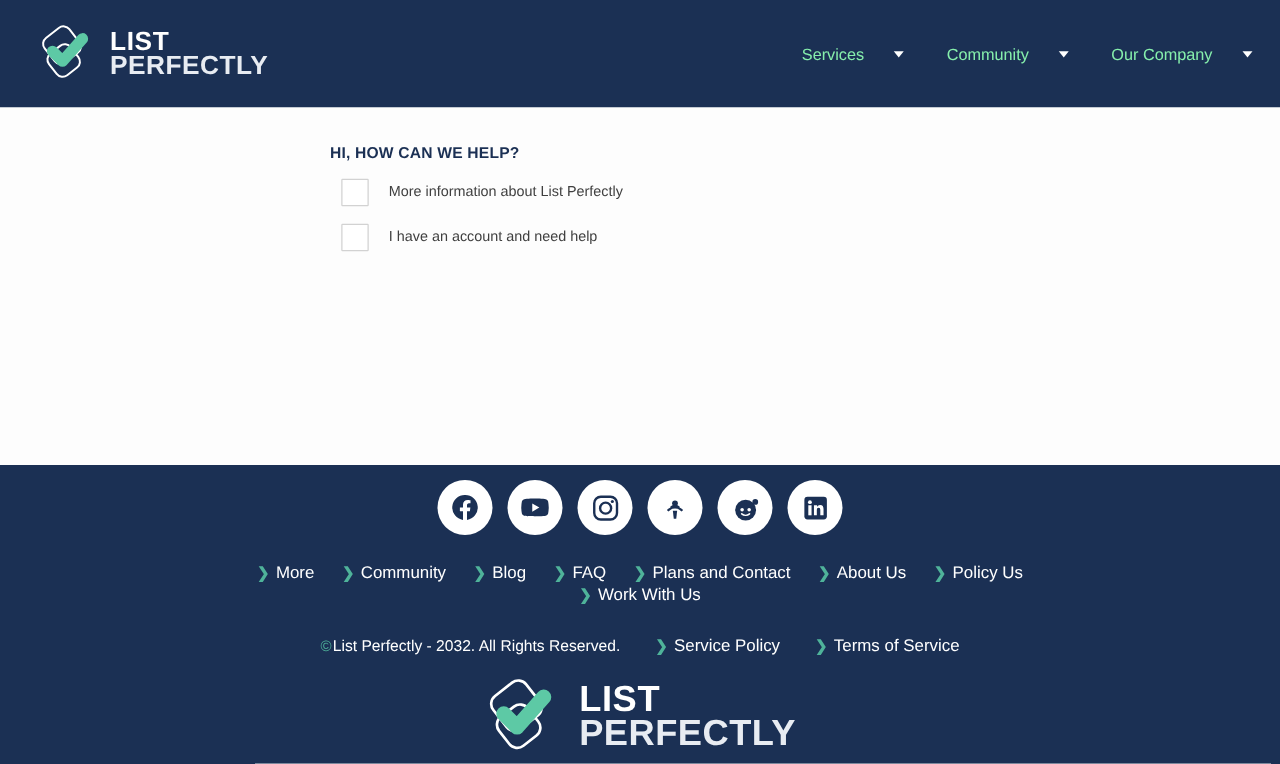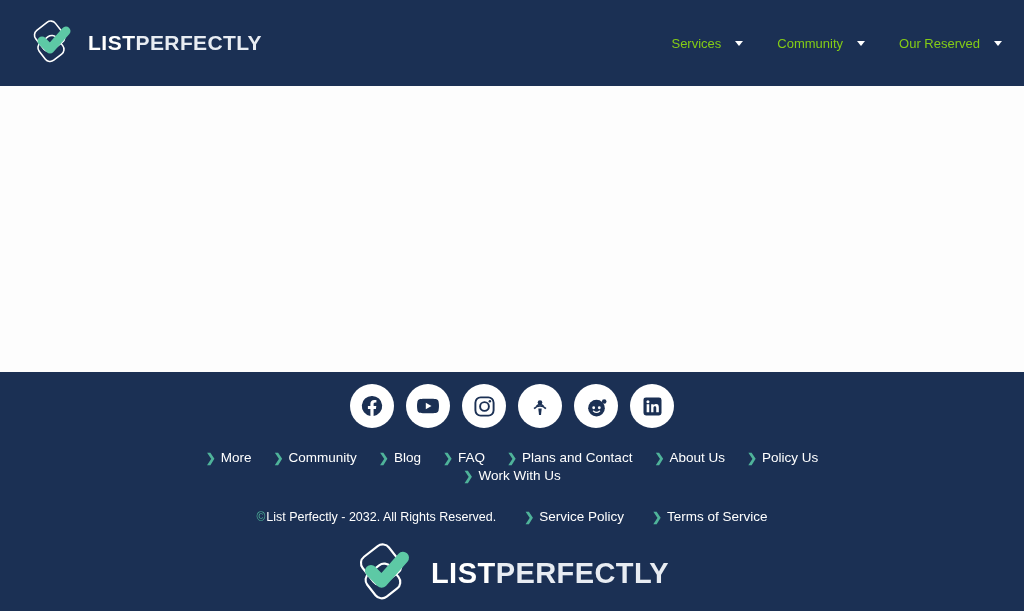--- a/index.html
+++ b/index.html
@@ -23,21 +23,21 @@
   }
   .brand-logo {
     display: flex;
     align-items: center;
     gap: 10px;
   }
   #site-header .brand-logo { margin-left: 30px; }
   .logo-mark { flex: 0 0 auto; }
   .logo-word {
     display: flex;
-    flex-direction: row;
+    flex-direction: column;
     line-height: 0.92;
     color: #ffffff;
   }
   .logo-word .w1 {
     font-size: 21px;
     font-weight: bold;
     letter-spacing: 0.5px;
   }
   .logo-word .w2 {
     font-size: 21px;
@@ -49,22 +49,22 @@
   #main-nav {
     margin-left: auto;
     margin-right: 22px;
     display: flex;
     align-items: center;
     gap: 34px;
   }
   .nav-item {
     display: flex;
     align-items: center;
-    gap: 14px;
-    color: #84cc16;
+    gap: 24px;
+    color: #86efac;
     font-size: 13px;
     cursor: pointer;
     white-space: nowrap;
   }
   .caret {
     width: 0; height: 0;
     border-left: 4.5px solid transparent;
     border-right: 4.5px solid transparent;
     border-top: 5px solid #ffffff;
     display: inline-block;
@@ -260,28 +260,41 @@
   <nav id="main-nav">
     <div class="nav-item">
       <span>Services</span>
       <span class="caret"></span>
     </div>
     <div class="nav-item">
       <span>Community</span>
       <span class="caret"></span>
     </div>
     <div class="nav-item">
-      <span>Our Reserved</span>
+      <span>Our Company</span>
       <span class="caret"></span>
     </div>
   </nav>
 </header>
 
 <main id="main-content">
 
+  <section id="help-form">
+    <div id="form-heading">HI, HOW CAN WE HELP?</div>
+
+    <label class="checkbox-row">
+      <span class="cb-box"></span>
+      <span class="cb-label">More information about List Perfectly</span>
+    </label>
+
+    <label class="checkbox-row">
+      <span class="cb-box"></span>
+      <span class="cb-label">I have an account and need help</span>
+    </label>
+  </section>
 
 
   <div id="content-divider"></div>
 </main>
 
 <footer id="site-footer">
 
   <div id="social-row">
     <a class="social-icon">
       <svg width="24" height="24" viewBox="0 0 24 24" fill="#1b3054">

